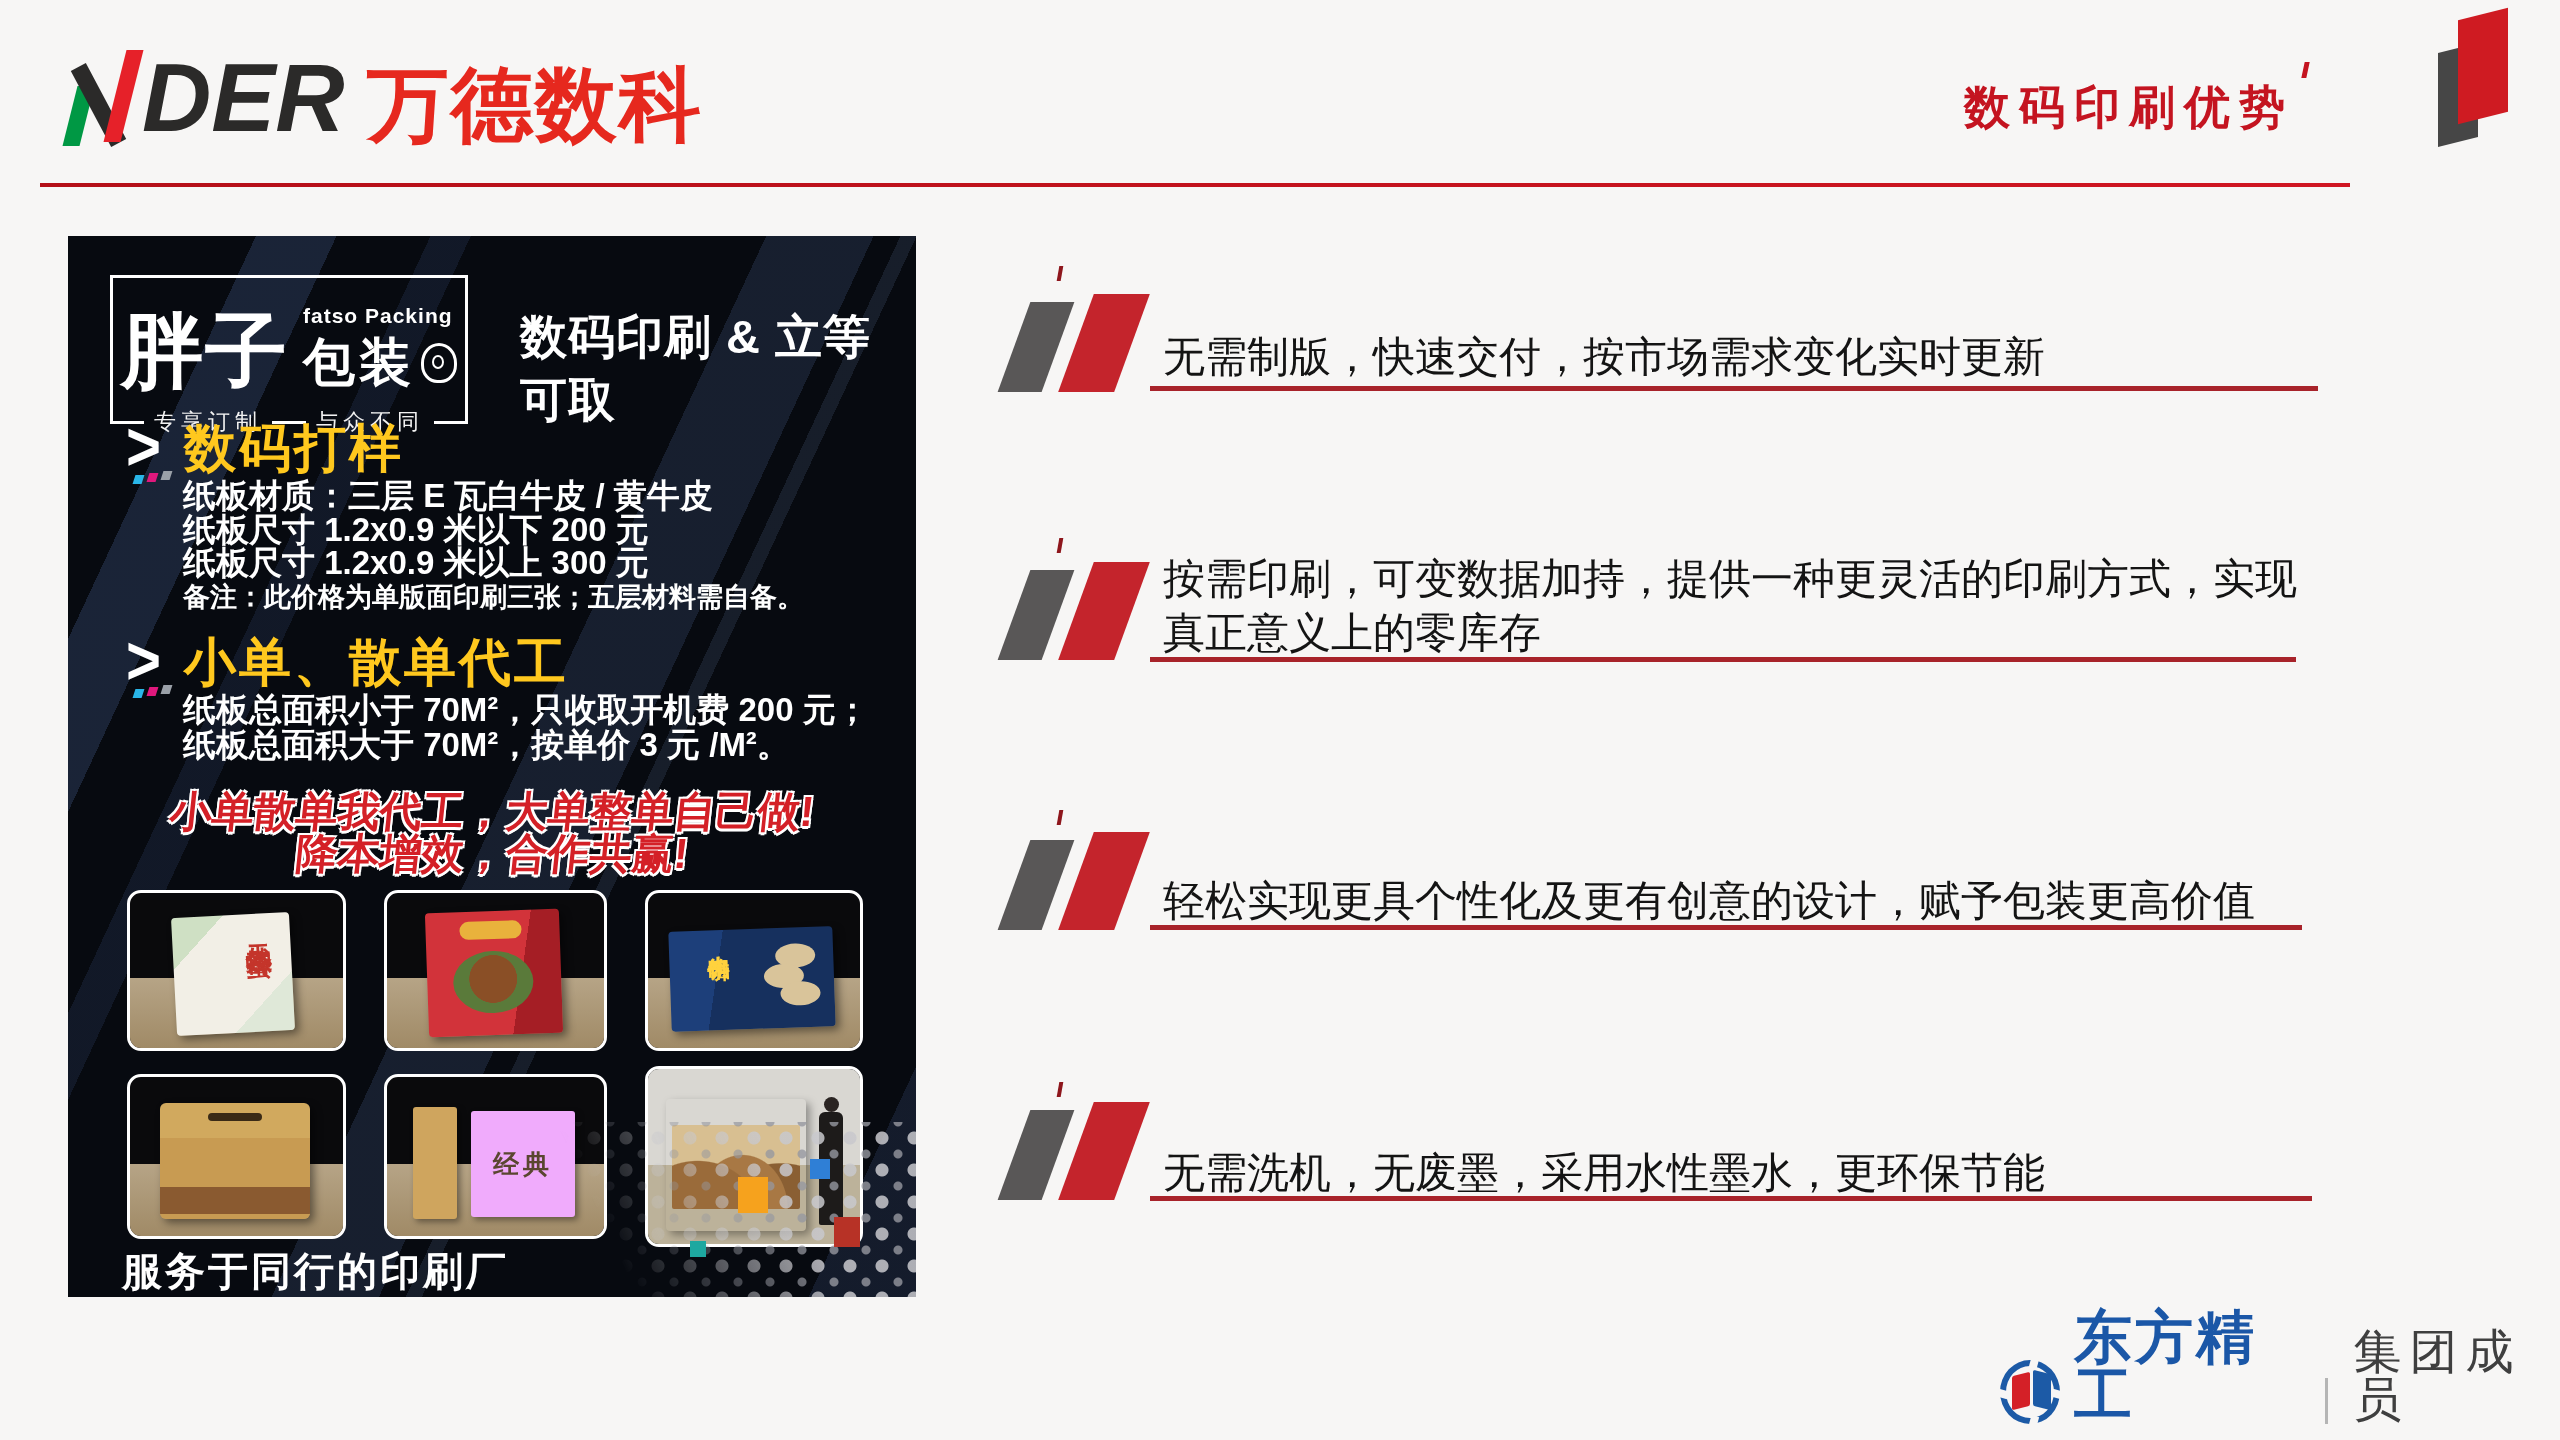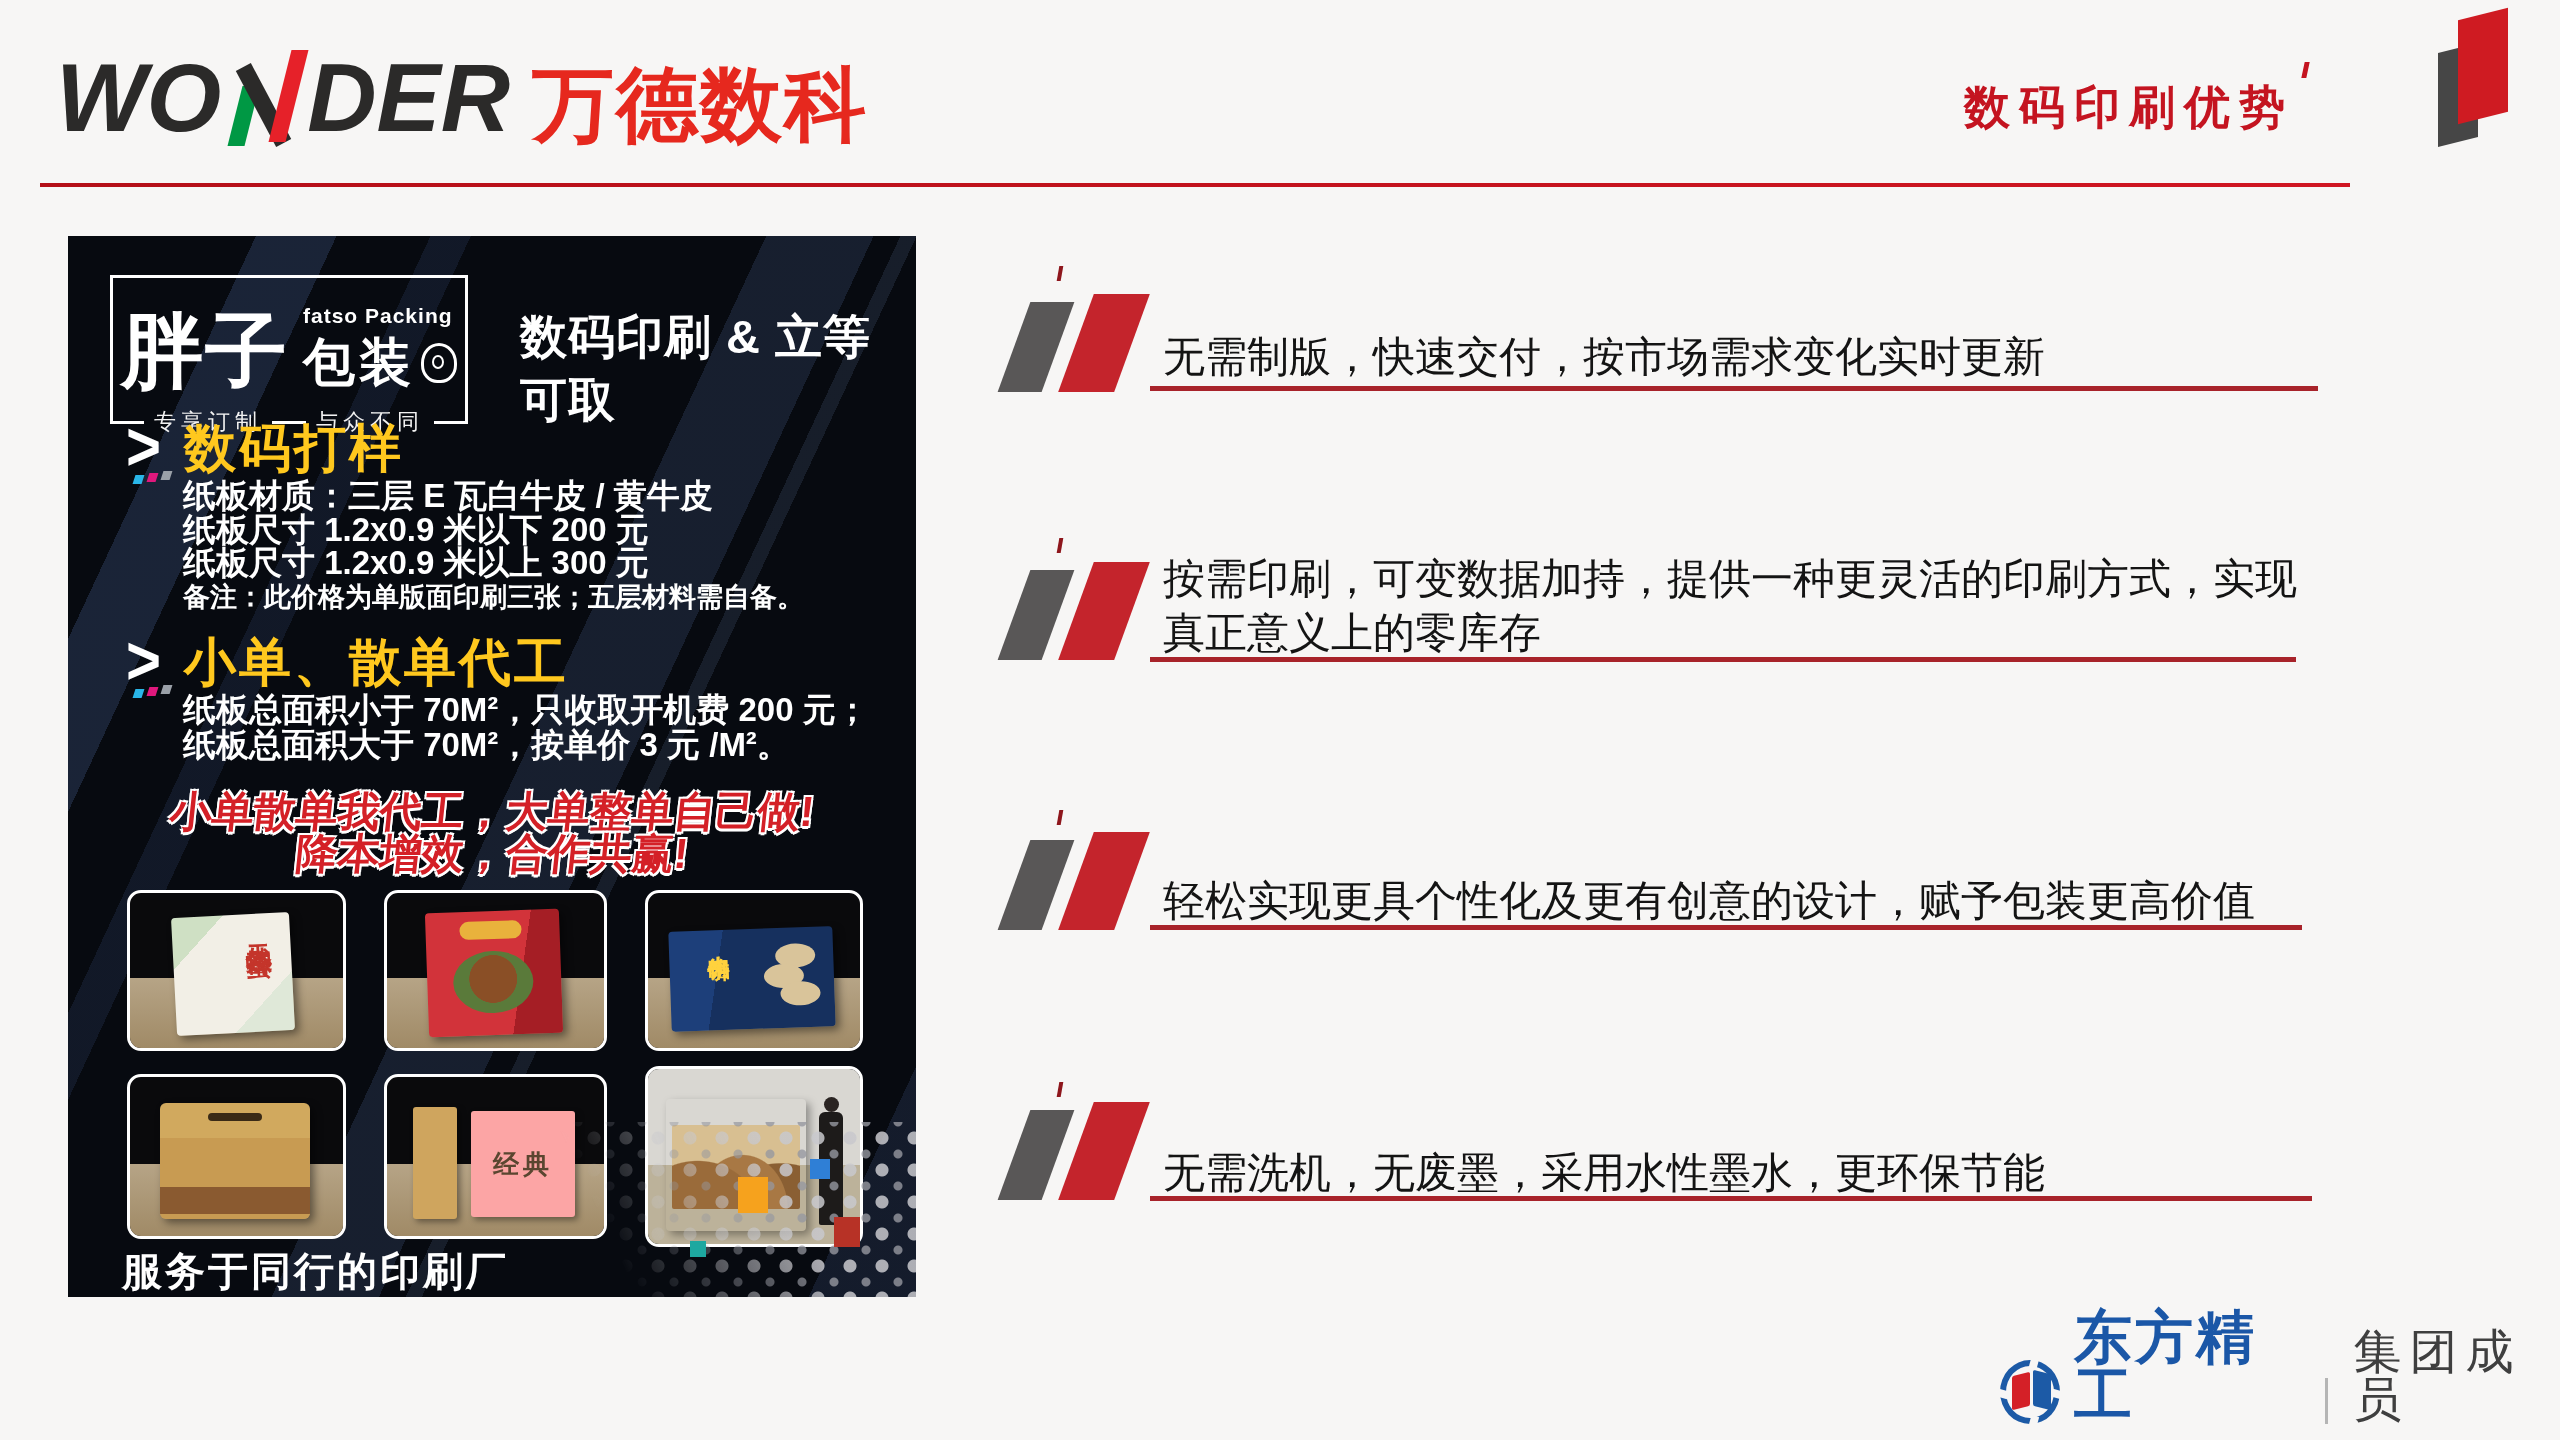--- a/index.html
+++ b/index.html
@@ -87,21 +87,21 @@
     background:radial-gradient(circle at 50% 45%,#8a4f26 0 45%,#5a7a3a 46% 100%);}
   .bluebox{left:22px;top:36px;width:164px;height:100px;transform:rotate(-2deg);
     background:linear-gradient(100deg,#1d3f7a 0 30%,#16305e 30% 100%);box-shadow:4px 4px 8px rgba(0,0,0,.45);border-radius:4px;}
   .bluebox .v-text{position:absolute;left:34px;top:8px;writing-mode:vertical-rl;font-size:22px;font-weight:900;color:#ffd23e;letter-spacing:1px;}
   .bluebox .patty{position:absolute;width:40px;height:24px;border-radius:50%;background:#d9c49a;}
   .p1{right:18px;top:16px;} .p2{right:30px;top:36px;background:#c9b085;} .p3{right:14px;top:54px;background:#e4d2ac;}
   .kraftbox{left:30px;top:26px;width:150px;height:116px;border-radius:6px;
     background:linear-gradient(180deg,#d1a95e 0 30%,#c89b52 30% 72%,#8a5a30 72% 96%,#c89b52 96%);box-shadow:4px 4px 8px rgba(0,0,0,.45);}
   .kraftbox .slot{position:absolute;left:48px;top:10px;width:54px;height:8px;border-radius:4px;background:#3a2a16;}
   .classic-tall{left:26px;top:30px;width:44px;height:112px;background:#cfa55e;border-radius:3px;box-shadow:3px 3px 6px rgba(0,0,0,.4);}
-  .classic-sq{left:84px;top:34px;width:104px;height:106px;background:#fca5a5;border-radius:3px;box-shadow:3px 3px 6px rgba(0,0,0,.4);
+  .classic-sq{left:84px;top:34px;width:104px;height:106px;background:#f0abfc;border-radius:3px;box-shadow:3px 3px 6px rgba(0,0,0,.4);
     display:flex;align-items:center;justify-content:center;}
   .classic-sq span{font-family:"Liberation Serif",serif;font-size:26px;font-weight:700;color:#5a4630;letter-spacing:4px;}
   .bigbox{left:18px;top:30px;width:140px;height:132px;border-radius:4px;
     background:linear-gradient(180deg,#c9a express 0,#c9a express 0) ,#c09a5e;box-shadow:4px 4px 8px rgba(0,0,0,.35);}
   .bigbox .art{position:absolute;left:6px;top:26px;right:6px;height:84px;
     background:
       radial-gradient(ellipse at 20% 100%,#9a6b3a 0 40%,transparent 41%),
       radial-gradient(ellipse at 55% 100%,#a87844 0 45%,transparent 46%),
       radial-gradient(ellipse at 85% 100%,#8a5f33 0 38%,transparent 39%),
       #d8bf91;border-radius:2px;}
@@ -150,21 +150,20 @@
   .company-name{font-size:58px;font-weight:900;color:#1b57a7;margin-left:14px;letter-spacing:3px;line-height:1;}
   .company-divider{width:3px;height:46px;background:#b5b5b5;margin:0 26px;}
   .company-member{font-family:"Liberation Serif",serif;font-size:48px;color:#3f3f3f;letter-spacing:8px;line-height:1;}
 </style>
 </head>
 <body>
 
 <div class="slide">
 
   <div class="logo-row">
-    <span class="logo-en">WO</span>
     <span class="logo-n">
       <span class="n-left"></span>
       <span class="n-diag"></span>
       <span class="n-right"></span>
     </span>
     <span class="logo-en">DER</span>
     <span class="logo-cn">万德数科</span>
   </div>
   <div class="page-title">数码印刷优势</div>
   <div class="title-tick"></div>

